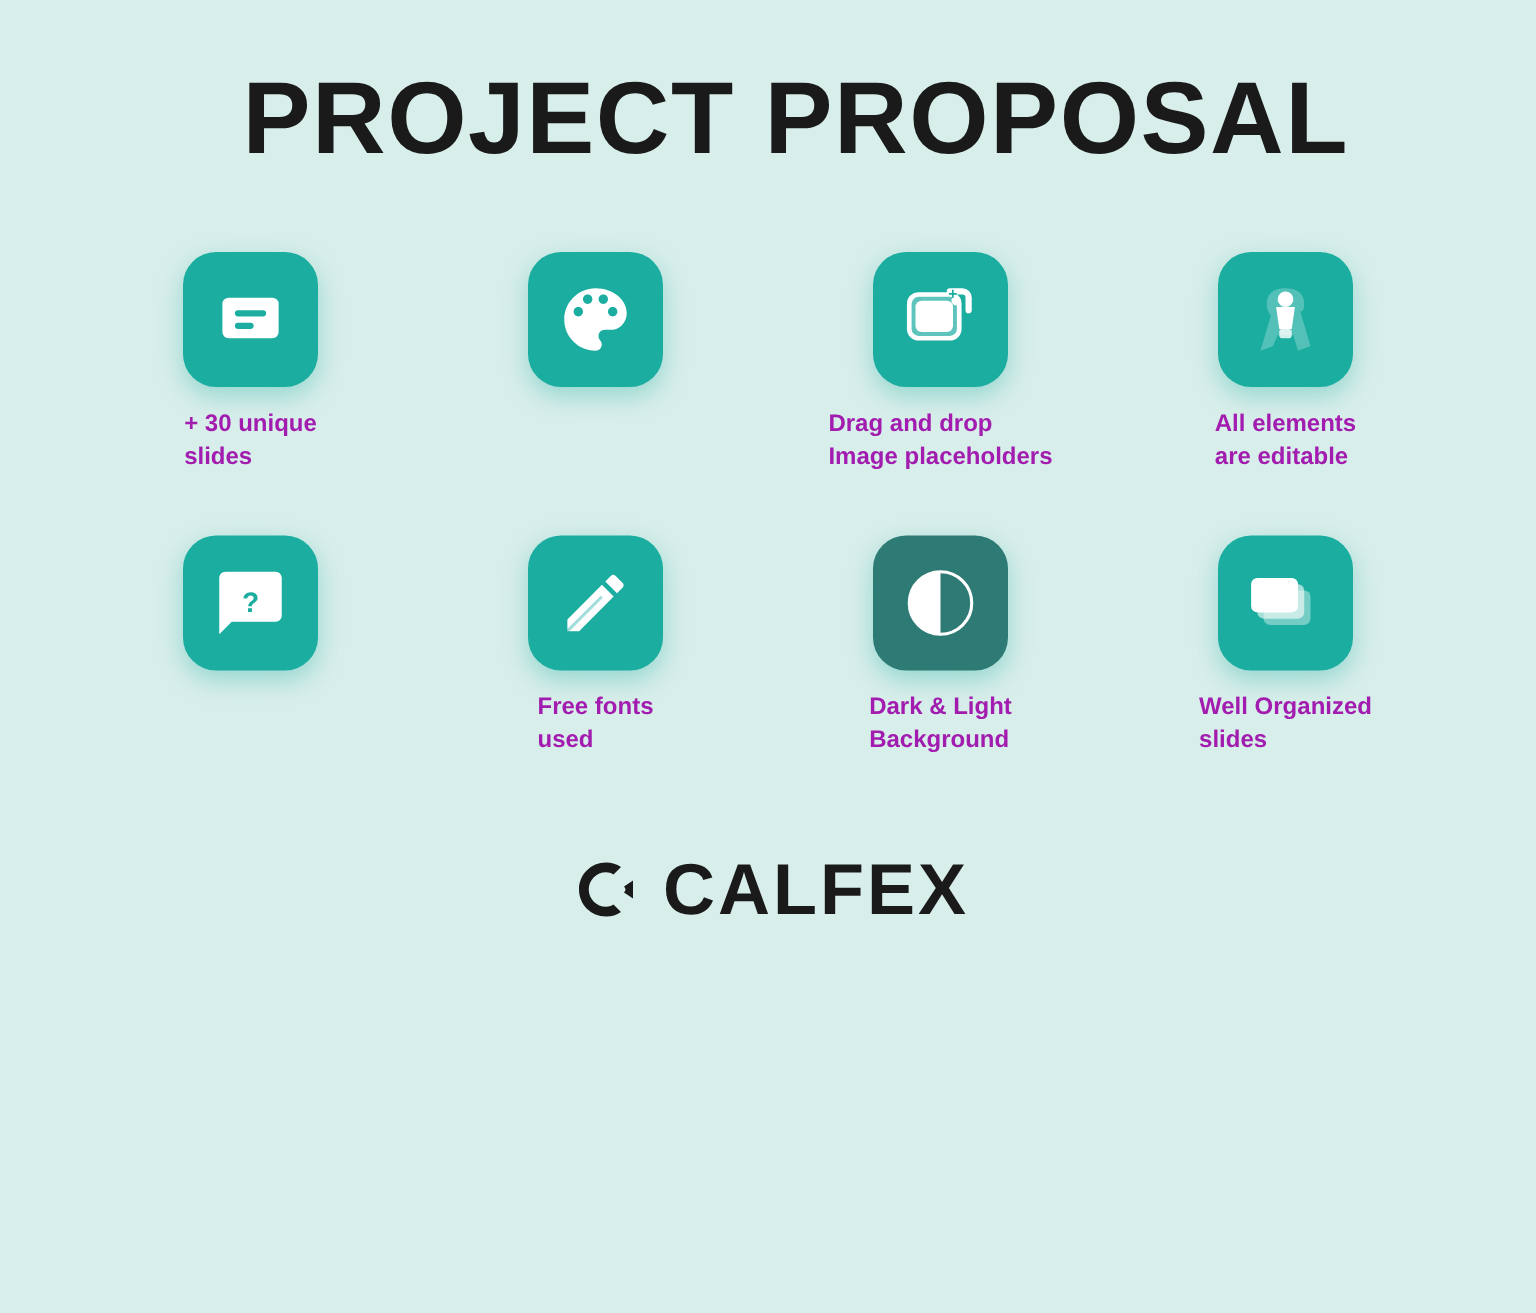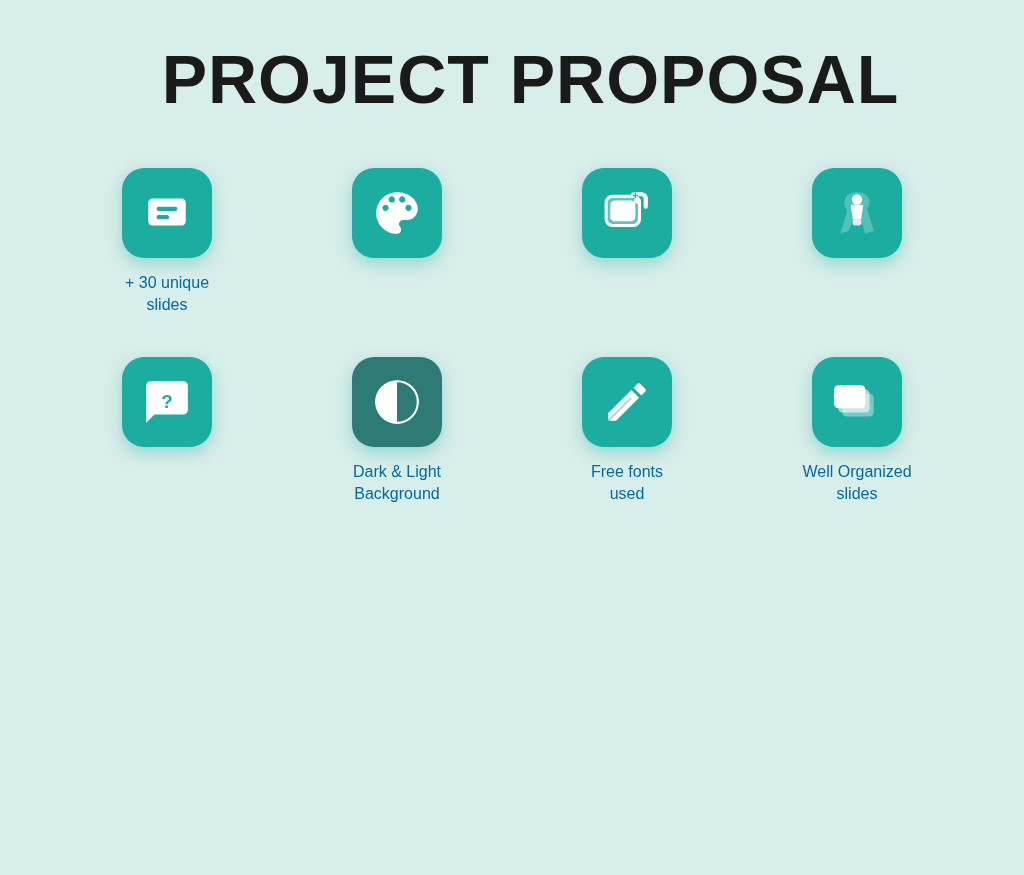--- a/index.html
+++ b/index.html
@@ -71,24 +71,24 @@
     }
 
     .icon-box svg {
       width: 50px;
       height: 50px;
       fill: white;
     }
 
     .feature-label {
       font-size: 16px;
-      color: #0369a1;
-      text-align: center;
+      color: #a21caf;
+      text-align: left;
       line-height: 1.4;
-      font-weight: 400;
+      font-weight: 700;
     }
 
     .brand-section {
       display: flex;
       align-items: center;
       gap: 12px;
       margin-top: 10px;
     }
 
     .brand-logo-icon {
@@ -134,74 +134,83 @@
     <div class="feature-item">
       <div class="icon-box">
         <svg viewBox="0 0 24 24">
           <rect x="2" y="4" width="16" height="14" rx="3" ry="3" fill="rgba(255,255,255,0.3)" stroke="white" stroke-width="1.5"></rect>
           <rect x="4" y="6" width="12" height="10" rx="2" ry="2" fill="white"></rect>
           <path d="M15 3h4a2 2 0 012 2v4" stroke="white" stroke-width="2" fill="none" stroke-linecap="round"></path>
           <circle cx="17" cy="6" r="1.5" fill="white"></circle>
           <text x="14.5" y="5.5" font-size="5" fill="#1aada0" font-weight="bold">+</text>
         </svg>
       </div>
+      <span class="feature-label">Drag and drop<br>Image placeholders</span>
     </div>
 
     <div class="feature-item">
       <div class="icon-box">
         <svg viewBox="0 0 24 24">
           <path d="M12 2C8 2 6 4 6 7c0 1.5.5 2.8 1.3 3.8L4 22l4-1.5 1.5-3.5h5L16 22l4-1.5-3.3-11.2C17.5 9.8 18 8.5 18 7c0-3-2-5-6-5z" fill="rgba(255,255,255,0.25)"></path>
           <path d="M9 8 L15 8 L14 15 L10 15 Z" fill="white"></path>
           <circle cx="12" cy="5.5" r="2.5" fill="white"></circle>
           <rect x="10" y="15" width="4" height="3" rx="1" fill="rgba(255,255,255,0.8)"></rect>
 
           <path d="M6 14 L10 10 L14 14 L10 18 Z" fill="none"></path>
 
         </svg>
       </div>
+      <span class="feature-label">All elements<br>are editable</span>
     </div>
 
     <div class="feature-item">
       <div class="icon-box">
         <svg viewBox="0 0 24 24">
           <path d="M20 2H4c-1.1 0-2 .9-2 2v18l4-4h14c1.1 0 2-.9 2-2V4c0-1.1-.9-2-2-2z" fill="white"></path>
           <text x="12" y="15" font-size="9" fill="#1aada0" font-weight="bold" text-anchor="middle">?</text>
         </svg>
       </div>
+    </div>
+
+    <div class="feature-item">
+      <div class="icon-box">
+        <svg viewBox="0 0 24 24">
+
+          <path d="M3 17.25V21h3.75L17.81 9.94l-3.75-3.75L3 17.25zm17.71-10.21c.39-.39.39-1.02 0-1.41l-2.34-2.34c-.39-.39-1.02-.39-1.41 0l-1.83 1.83 3.75 3.75 1.83-1.83z" fill="white"></path>
+          <path d="M3 21 L7 17 L14 10" stroke="rgba(26,173,160,0.4)" stroke-width="1" fill="none"></path>
+        </svg>
+      </div>
+      <span class="feature-label">Free fonts<br>used</span>
     </div>
 
     <div class="feature-item">
       <div class="icon-box dark">
         <svg viewBox="0 0 24 24">
           <circle cx="12" cy="12" r="10" fill="white" stroke="white" stroke-width="0.5"></circle>
           <path d="M12 2 A10 10 0 0 1 12 22 Z" fill="#2d7b74"></path>
           <circle cx="12" cy="12" r="10" fill="none" stroke="white" stroke-width="1"></circle>
         </svg>
       </div>
       <span class="feature-label">Dark &amp; Light<br>Background</span>
     </div>
 
     <div class="feature-item">
       <div class="icon-box">
         <svg viewBox="0 0 24 24">
 
-          <path d="M3 17.25V21h3.75L17.81 9.94l-3.75-3.75L3 17.25zm17.71-10.21c.39-.39.39-1.02 0-1.41l-2.34-2.34c-.39-.39-1.02-.39-1.41 0l-1.83 1.83 3.75 3.75 1.83-1.83z" fill="white"></path>
-          <path d="M3 21 L7 17 L14 10" stroke="rgba(26,173,160,0.4)" stroke-width="1" fill="none"></path>
-        </svg>
-      </div>
-      <span class="feature-label">Free fonts<br>used</span>
-    </div>
-
-    <div class="feature-item">
-      <div class="icon-box">
-        <svg viewBox="0 0 24 24">
-
           <rect x="5" y="8" width="15" height="11" rx="2" fill="rgba(255,255,255,0.4)"></rect>
           <rect x="3" y="6" width="15" height="11" rx="2" fill="rgba(255,255,255,0.6)"></rect>
           <rect x="1" y="4" width="15" height="11" rx="2" fill="white"></rect>
         </svg>
       </div>
       <span class="feature-label">Well Organized<br>slides</span>
     </div>
 
   </div>
 
+  <div class="brand-section">
+    <svg class="brand-logo-icon" viewBox="0 0 52 52">
+      <path d="M26 8 C16 8 8 16 8 26 C8 36 16 44 26 44 C30 44 33 43 36 41 L31 36 C29.5 37 27.8 37.5 26 37.5 C19.7 37.5 14.5 32.3 14.5 26 C14.5 19.7 19.7 14.5 26 14.5 C27.8 14.5 29.5 15 31 16 L36 11 C33 9 30 8 26 8 Z" fill="#1a1a1a"></path>
+      <path d="M38 24 L44 20 L44 32 L38 28 C38.5 27.4 39 26.7 39 26 C39 25.3 38.5 24.6 38 24 Z" fill="#1a1a1a"></path>
+    </svg>
+    <span class="brand-name">CALFEX</span>
+  </div>
 </div>
 
 </body></html>

